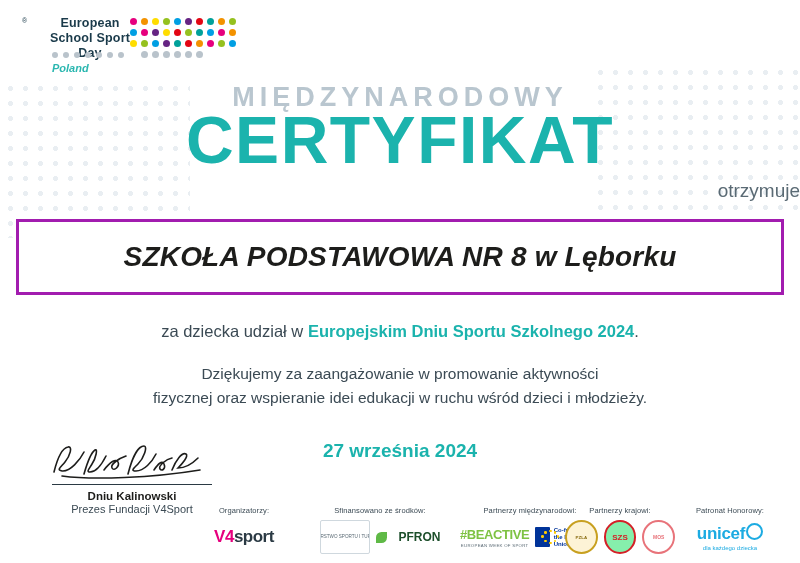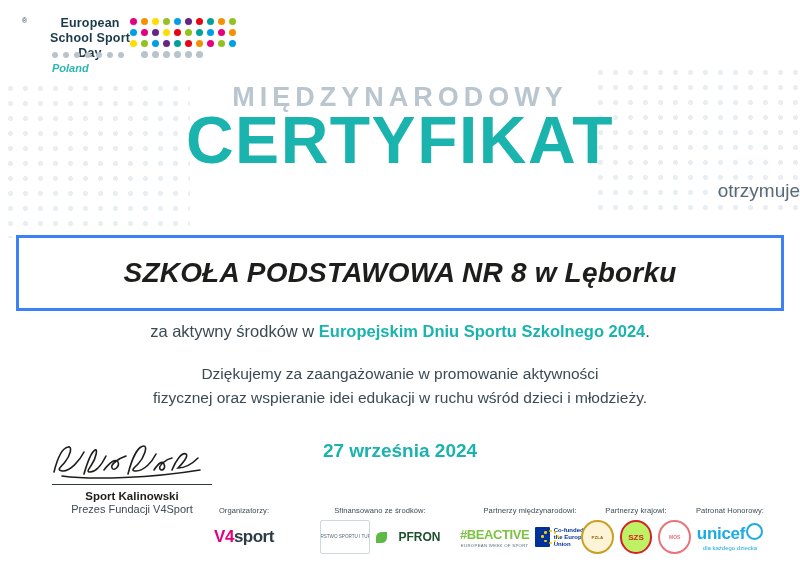--- a/index.html
+++ b/index.html
@@ -146,24 +146,23 @@
     color: #5a6a74;
   }
 
   
   .band {
     position: absolute;
     left: 16px;
     top: 219px;
     width: 768px;
     height: 76px;
-    border: 3px solid #3b82f6;
+    border: 3px solid #a21caf;
     box-sizing: border-box;
     background: #ffffff;
-    margin-top: 16px;
   }
   .band-inner {
     position: absolute;
     left: 0;
     top: 0;
     width: 100%;
     height: 100%;
     display: flex;
     align-items: center;
     justify-content: center;
@@ -368,21 +367,21 @@
     justify-content: center;
     text-align: center;
     line-height: 5px;
     font-weight: bold;
   }
   .szs {
     width: 30px;
     height: 30px;
     border-radius: 50%;
     border: 2px solid #d42027;
-    background: #bef264;
+    background: #86efac;
     font-size: 8px;
     color: #d42027;
     display: flex;
     align-items: center;
     justify-content: center;
     font-weight: bold;
   }
   .mos {
     width: 30px;
     height: 30px;
@@ -492,21 +491,21 @@
   <div class="h-main">CERTYFIKAT</div>
   <div class="h-sub">otrzymuje</div>
 
   <div class="band">
     <div class="band-inner">
       <span class="band-name">SZKOŁA PODSTAWOWA NR 8  w Lęborku</span>
     </div>
   </div>
 
   <div class="line-reason">
-    <span>za aktywny środków w </span><b>Europejskim Dniu Sportu Szkolnego 2024</b><span>.</span>
+    <span>za dziecka udział w </span><b>Europejskim Dniu Sportu Szkolnego 2024</b><span>.</span>
   </div>
 
   <div class="thanks">
     <div>Dziękujemy za zaangażowanie w promowanie aktywności</div>
     <div>fizycznej oraz wspieranie idei edukacji w ruchu wśród dzieci i młodzieży.</div>
   </div>
 
   <div class="date">27 września 2024</div>
 
   <div class="sig-block">
@@ -517,21 +516,21 @@
           <path d="M52 34 C 56 20, 60 12, 63 10 C 66 8, 64 18, 60 24 C 57 29, 54 32, 58 32 C 64 32, 70 24, 74 16"></path>
           <path d="M72 30 C 78 22, 84 18, 86 22 C 88 26, 82 32, 80 28 C 78 24, 88 18, 94 16"></path>
           <path d="M96 34 C 100 18, 106 6, 112 6 C 116 6, 112 18, 106 24 C 102 28, 98 31, 104 31 C 112 31, 120 22, 124 14"></path>
           <path d="M122 30 C 126 24, 130 20, 132 24 C 134 28, 130 32, 128 29 C 126 26, 134 19, 140 18"></path>
           <path d="M140 30 C 144 20, 150 12, 154 14 C 157 16, 150 24, 146 28 C 152 28, 160 24, 166 18"></path>
           <path d="M30 36 C 60 40, 120 38, 168 30"></path>
         </g>
       </svg>
     </div>
     <div class="sig-line"></div>
-    <div class="sig-name">Sport Kalinowski</div>
+    <div class="sig-name">Dniu Kalinowski</div>
     <div class="sig-role">Prezes Fundacji V4Sport</div>
   </div>
 
   <div class="footer">
 
     <div class="fgroup" style="left:198px; bottom:2px; width:92px;">
       <div class="fcaption">Organizatorzy:</div>
       <div class="flogos">
         <div class="v4">
           <span class="v4a">V4</span><span>sport</span>
@@ -567,21 +566,21 @@
             <i style="left:9px;    top:12.5px;"></i>
             <i style="left:6px;    top:8px;"></i>
             <i style="left:9px;    top:4px;"></i>
           </div>
           <div class="eu-text">Co-funded by
 the European Union</div>
         </div>
       </div>
     </div>
 
-    <div class="fgroup" style="left:581px; bottom:2px; width:110px;margin-top:35px;">
+    <div class="fgroup" style="left:565px; bottom:2px; width:110px;margin-top:35px;">
       <div class="fcaption">Partnerzy krajowi:</div>
       <div class="flogos">
         <div class="seal">PZLA</div>
         <div class="szs">SZS</div>
         <div class="mos">MOS</div>
       </div>
     </div>
 
     <div class="fgroup" style="left:672px; bottom:2px; width:116px;">
       <div class="fcaption">Patronat Honorowy:</div>

